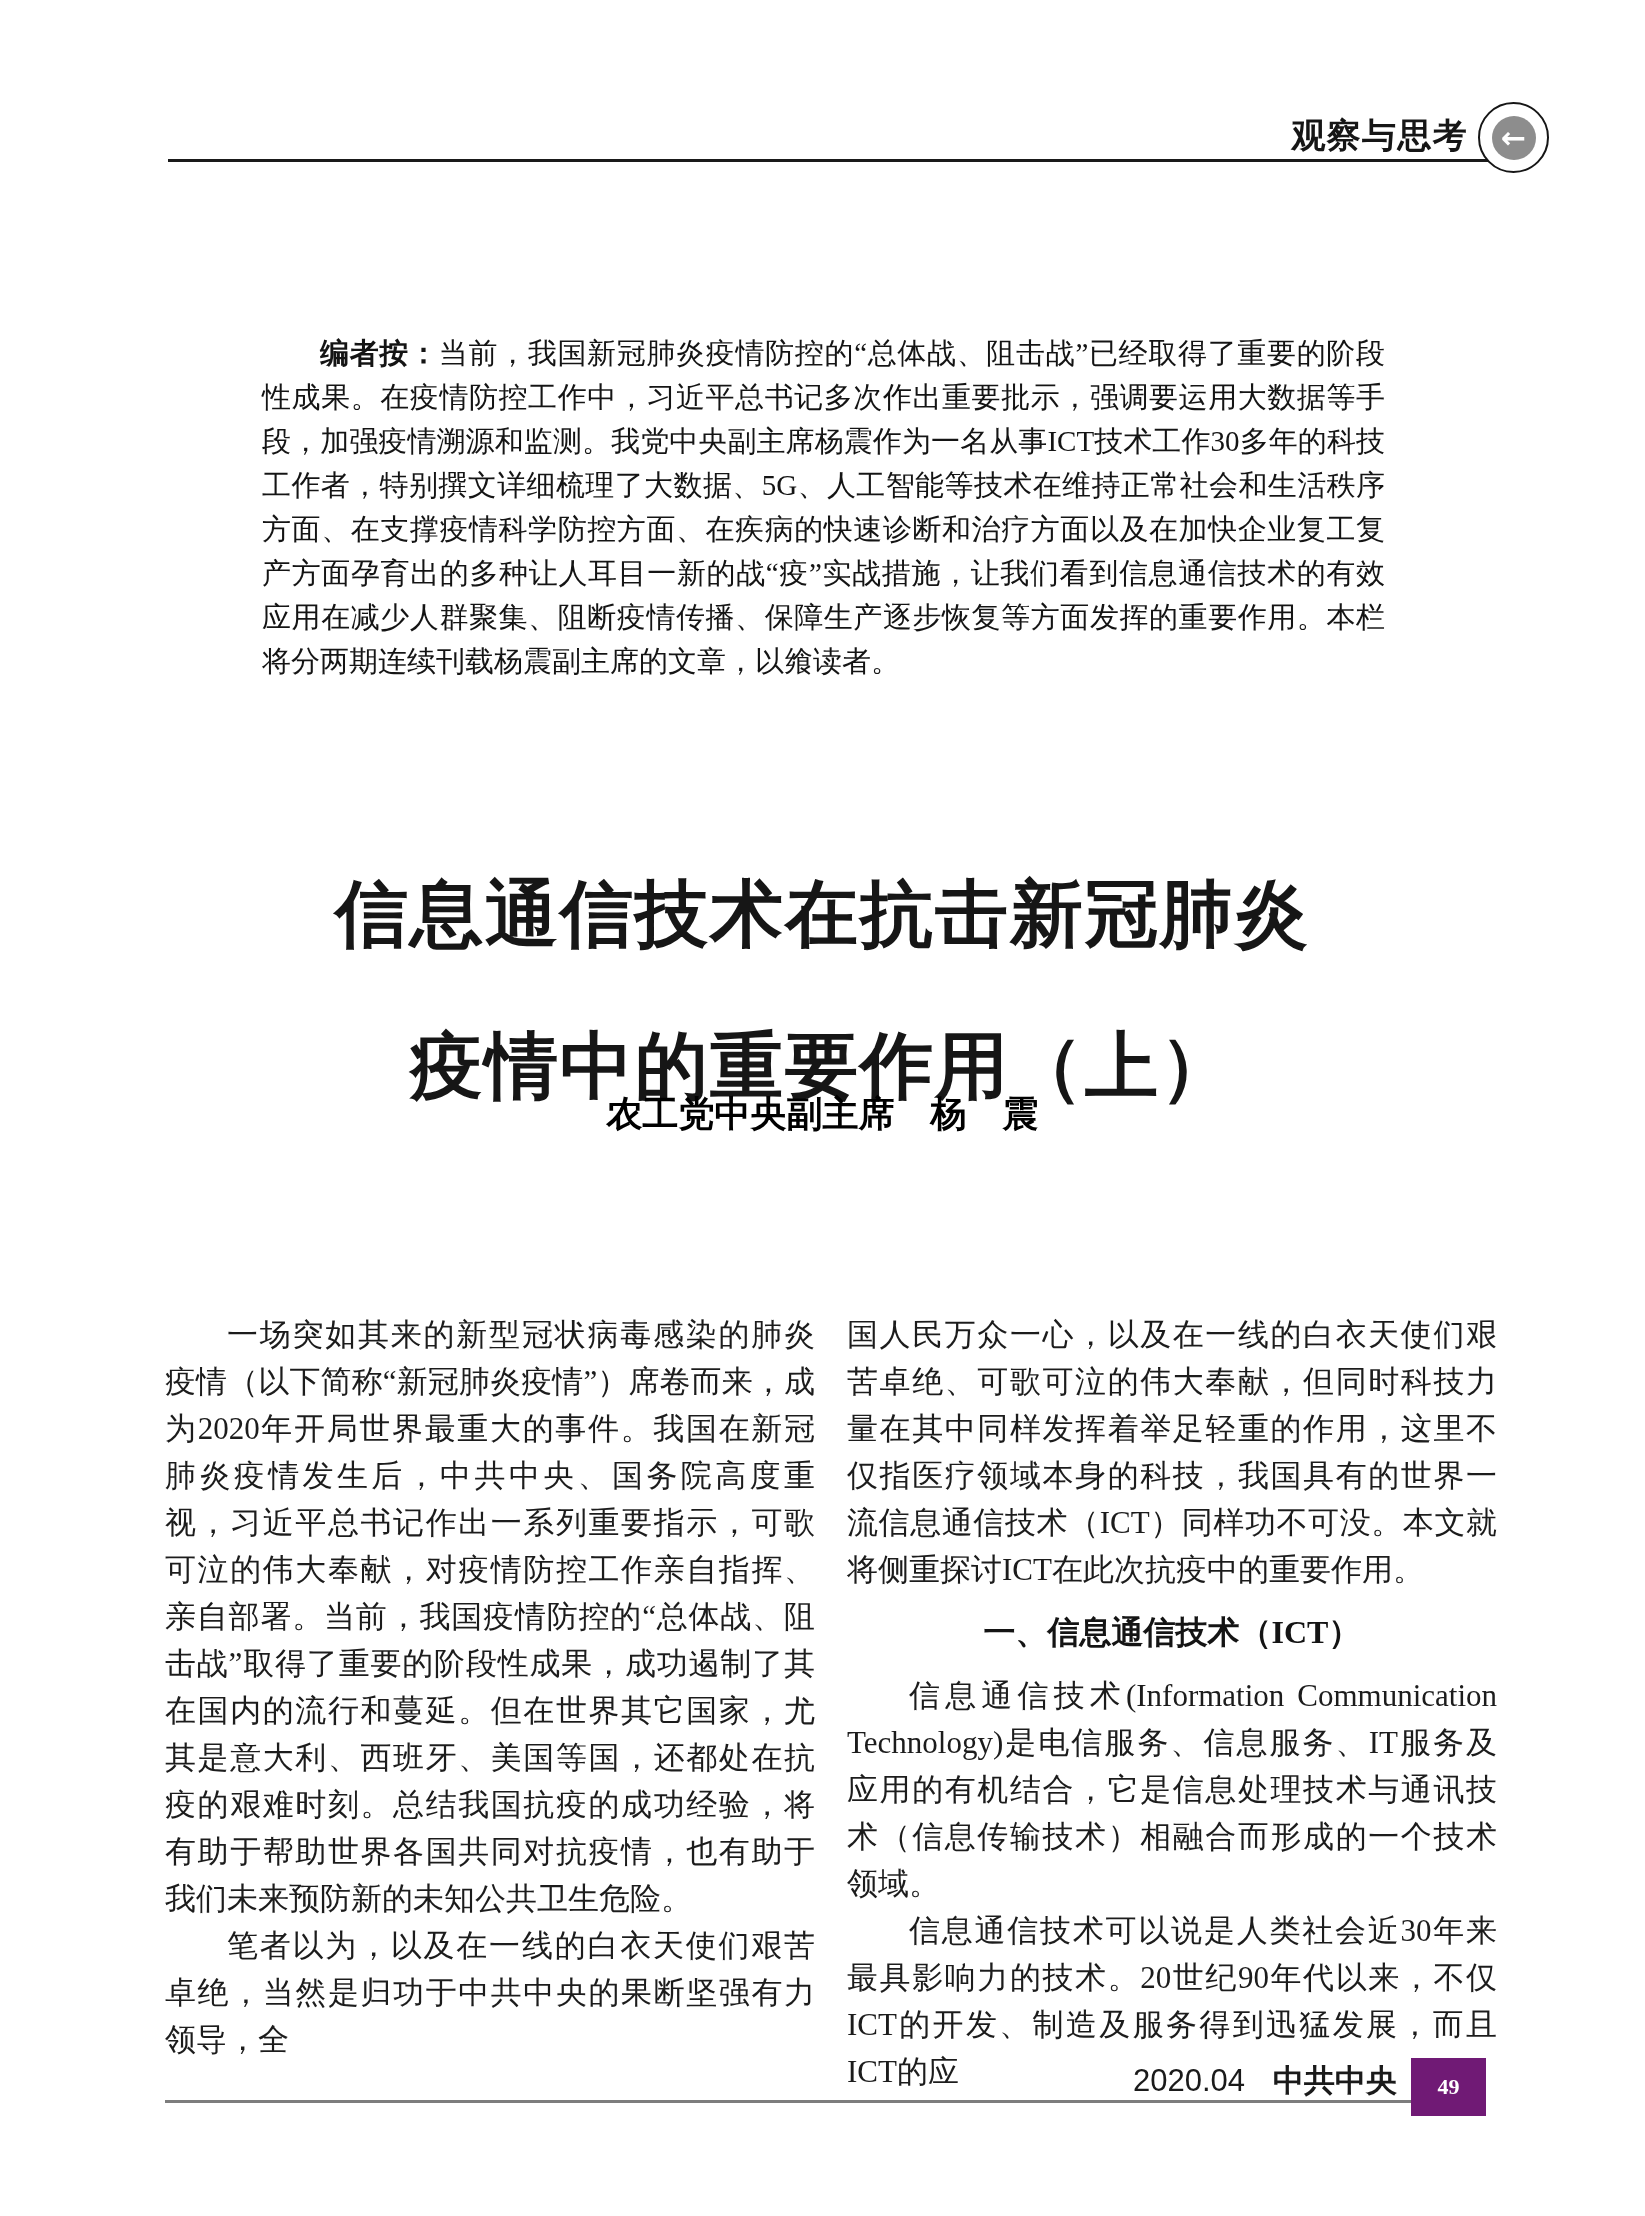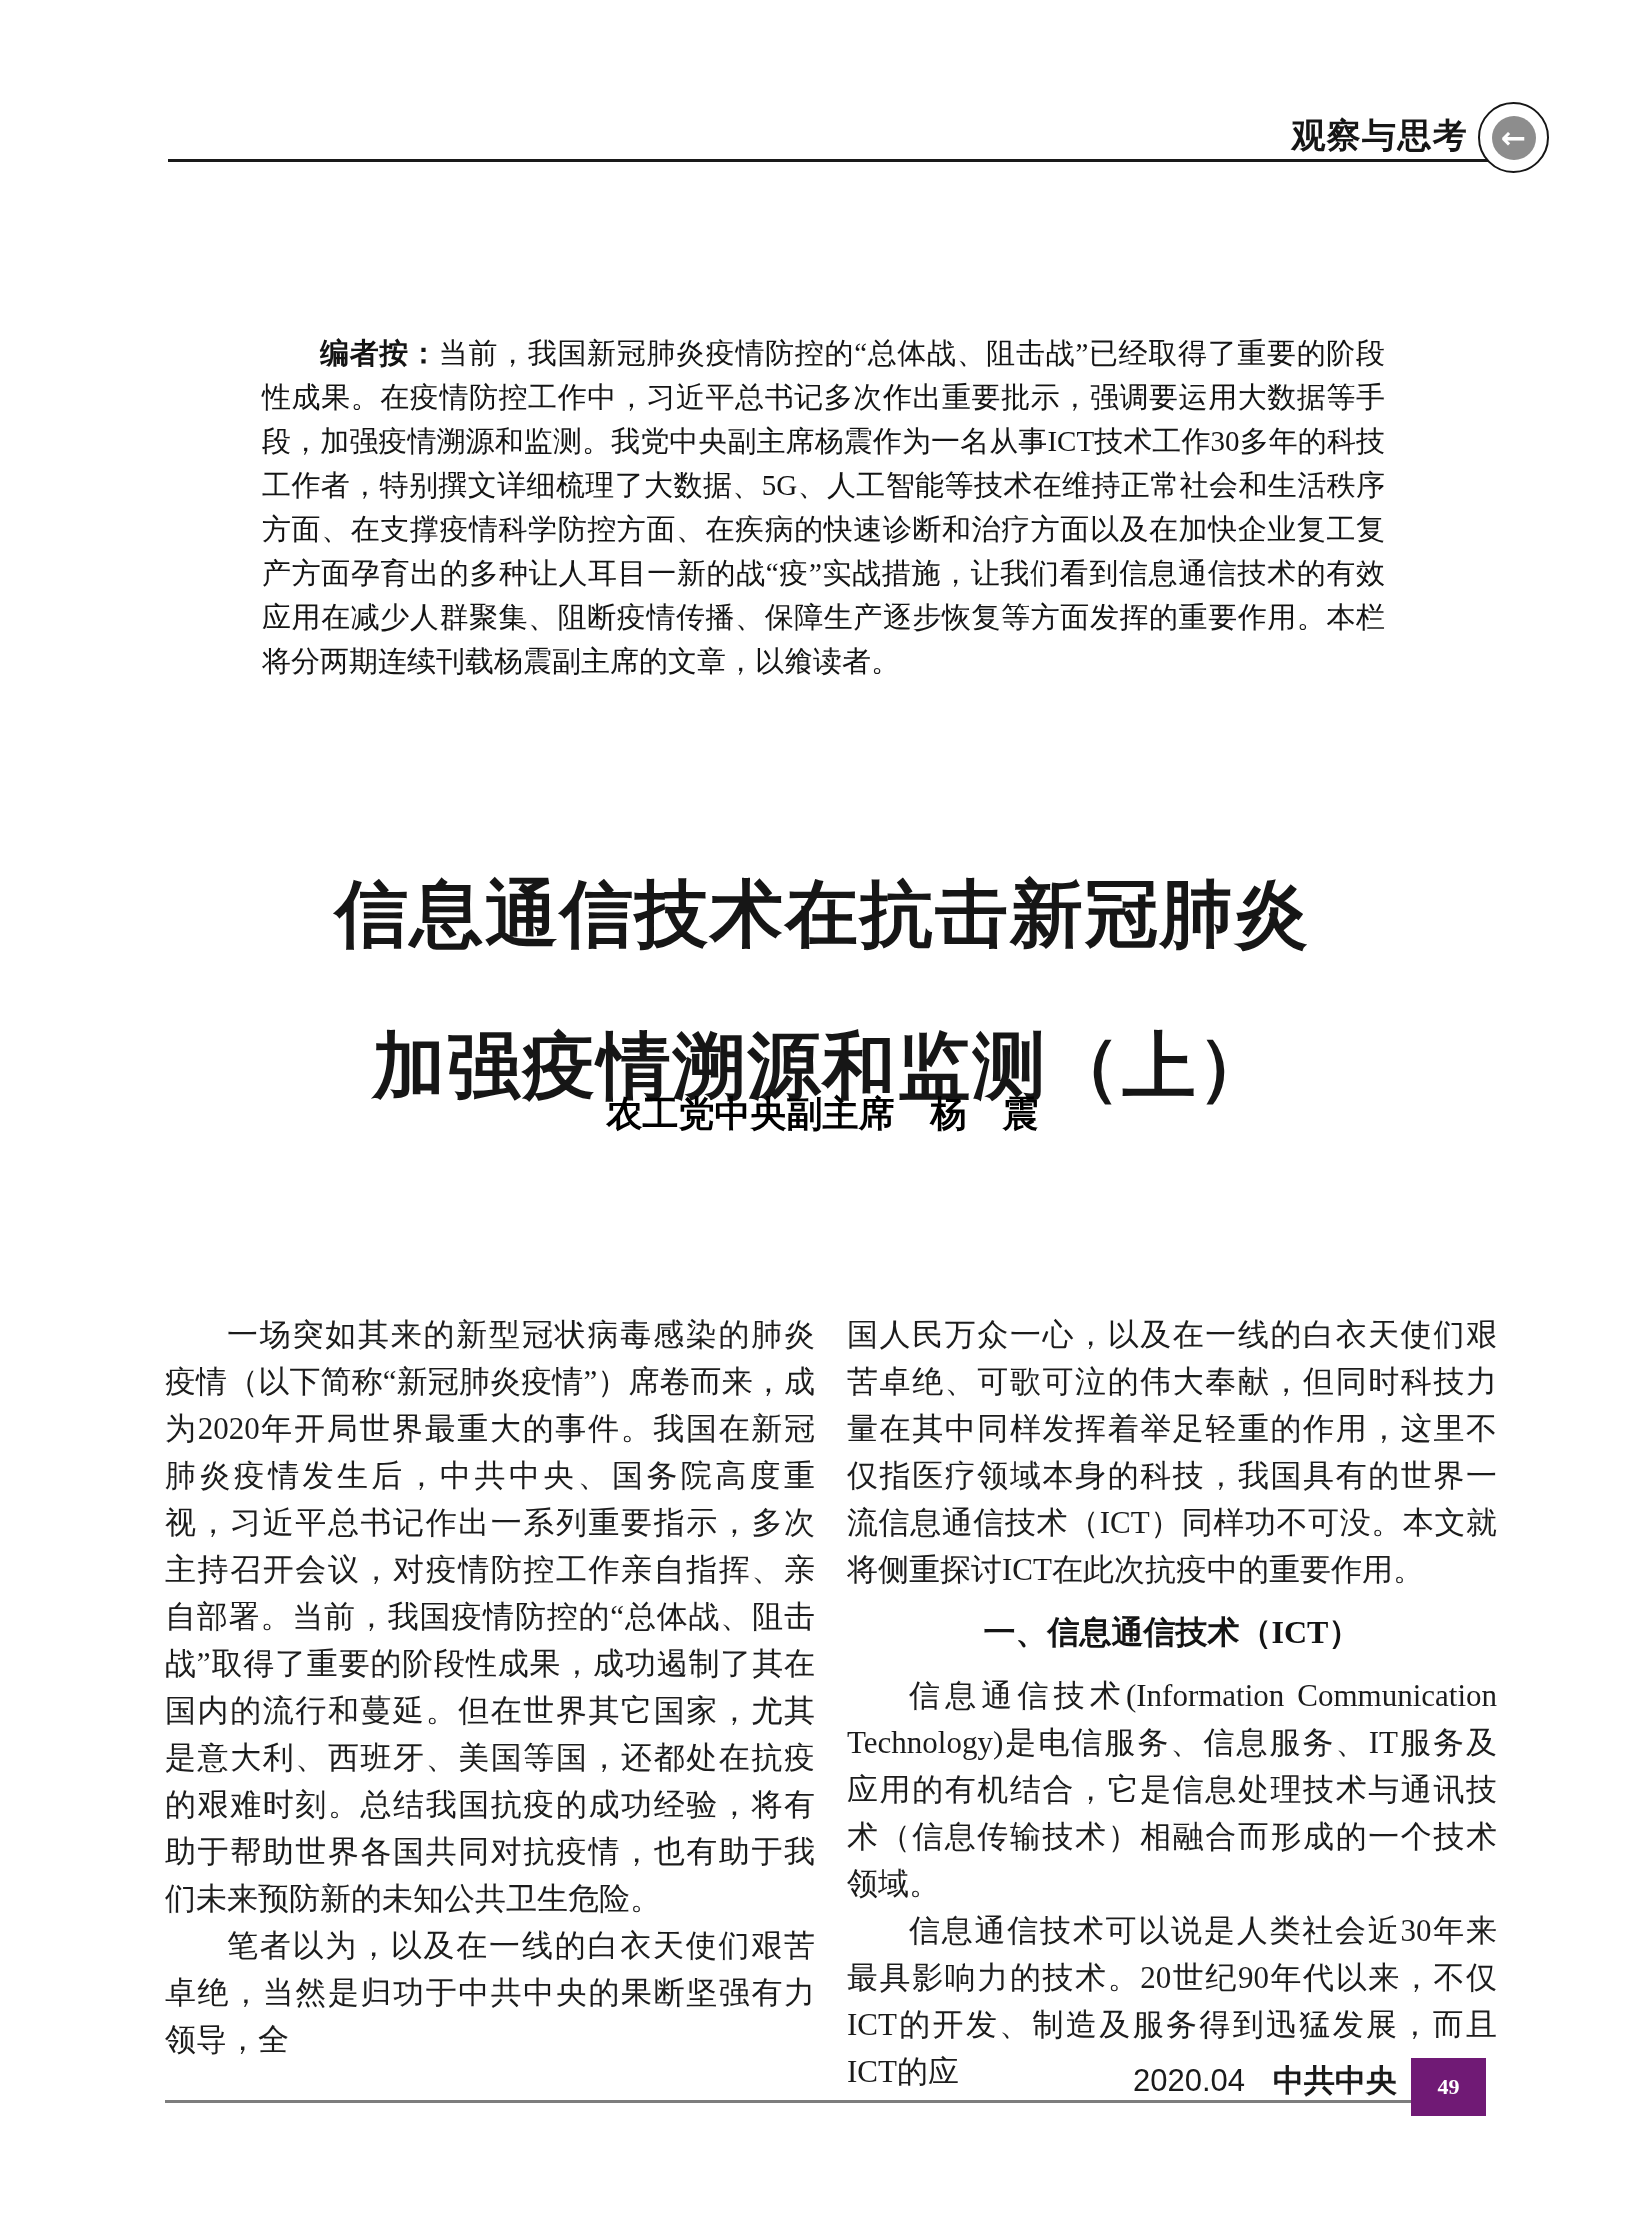--- a/index.html
+++ b/index.html
@@ -79,27 +79,27 @@
       <span>←</span>
     </div>
   </div>
 
   <section class="editor-note">
     <p><strong>编者按：</strong><span>当前，我国新冠肺炎疫情防控的“总体战、阻击战”已经取得了重要的阶段性成果。在疫情防控工作中，习近平总书记多次作出重要批示，强调要运用大数据等手段，加强疫情溯源和监测。我党中央副主席杨震作为一名从事ICT技术工作30多年的科技工作者，特别撰文详细梳理了大数据、5G、人工智能等技术在维持正常社会和生活秩序方面、在支撑疫情科学防控方面、在疾病的快速诊断和治疗方面以及在加快企业复工复产方面孕育出的多种让人耳目一新的战“疫”实战措施，让我们看到信息通信技术的有效应用在减少人群聚集、阻断疫情传播、保障生产逐步恢复等方面发挥的重要作用。本栏将分两期连续刊载杨震副主席的文章，以飨读者。</span></p>
   </section>
 
   <h1 class="title">
     <span>信息通信技术在抗击新冠肺炎</span>
-    <span>加强疫情溯源和监测（上）</span>
+    <span>疫情中的重要作用（上）</span>
   </h1>
   <div class="author">农工党中央副主席　杨　震</div>
 
   <div class="columns">
     <div class="col">
-      <p class="indent">一场突如其来的新型冠状病毒感染的肺炎疫情（以下简称“新冠肺炎疫情”）席卷而来，成为2020年开局世界最重大的事件。我国在新冠肺炎疫情发生后，中共中央、国务院高度重视，习近平总书记作出一系列重要指示，多次主持召开会议，对疫情防控工作亲自指挥、亲自部署。当前，我国疫情防控的“总体战、阻击战”取得了重要的阶段性成果，成功遏制了其在国内的流行和蔓延。但在世界其它国家，尤其是意大利、西班牙、美国等国，还都处在抗疫的艰难时刻。总结我国抗疫的成功经验，将有助于帮助世界各国共同对抗疫情，也有助于我们未来预防新的未知公共卫生危险。</p>
+      <p class="indent">一场突如其来的新型冠状病毒感染的肺炎疫情（以下简称“新冠肺炎疫情”）席卷而来，成为2020年开局世界最重大的事件。我国在新冠肺炎疫情发生后，中共中央、国务院高度重视，习近平总书记作出一系列重要指示，可歌可泣的伟大奉献，对疫情防控工作亲自指挥、亲自部署。当前，我国疫情防控的“总体战、阻击战”取得了重要的阶段性成果，成功遏制了其在国内的流行和蔓延。但在世界其它国家，尤其是意大利、西班牙、美国等国，还都处在抗疫的艰难时刻。总结我国抗疫的成功经验，将有助于帮助世界各国共同对抗疫情，也有助于我们未来预防新的未知公共卫生危险。</p>
       <p class="indent">笔者以为，以及在一线的白衣天使们艰苦卓绝，当然是归功于中共中央的果断坚强有力领导，全</p>
     </div>
     <div class="col">
       <p>国人民万众一心，以及在一线的白衣天使们艰苦卓绝、可歌可泣的伟大奉献，但同时科技力量在其中同样发挥着举足轻重的作用，这里不仅指医疗领域本身的科技，我国具有的世界一流信息通信技术（ICT）同样功不可没。本文就将侧重探讨ICT在此次抗疫中的重要作用。</p>
       <h2 class="sec-heading">一、信息通信技术（ICT）</h2>
       <p class="indent">信息通信技术(Information Communication Technology)是电信服务、信息服务、IT服务及应用的有机结合，它是信息处理技术与通讯技术（信息传输技术）相融合而形成的一个技术领域。</p>
       <p class="indent">信息通信技术可以说是人类社会近30年来最具影响力的技术。20世纪90年代以来，不仅ICT的开发、制造及服务得到迅猛发展，而且ICT的应</p>
     </div>
   </div>
 

